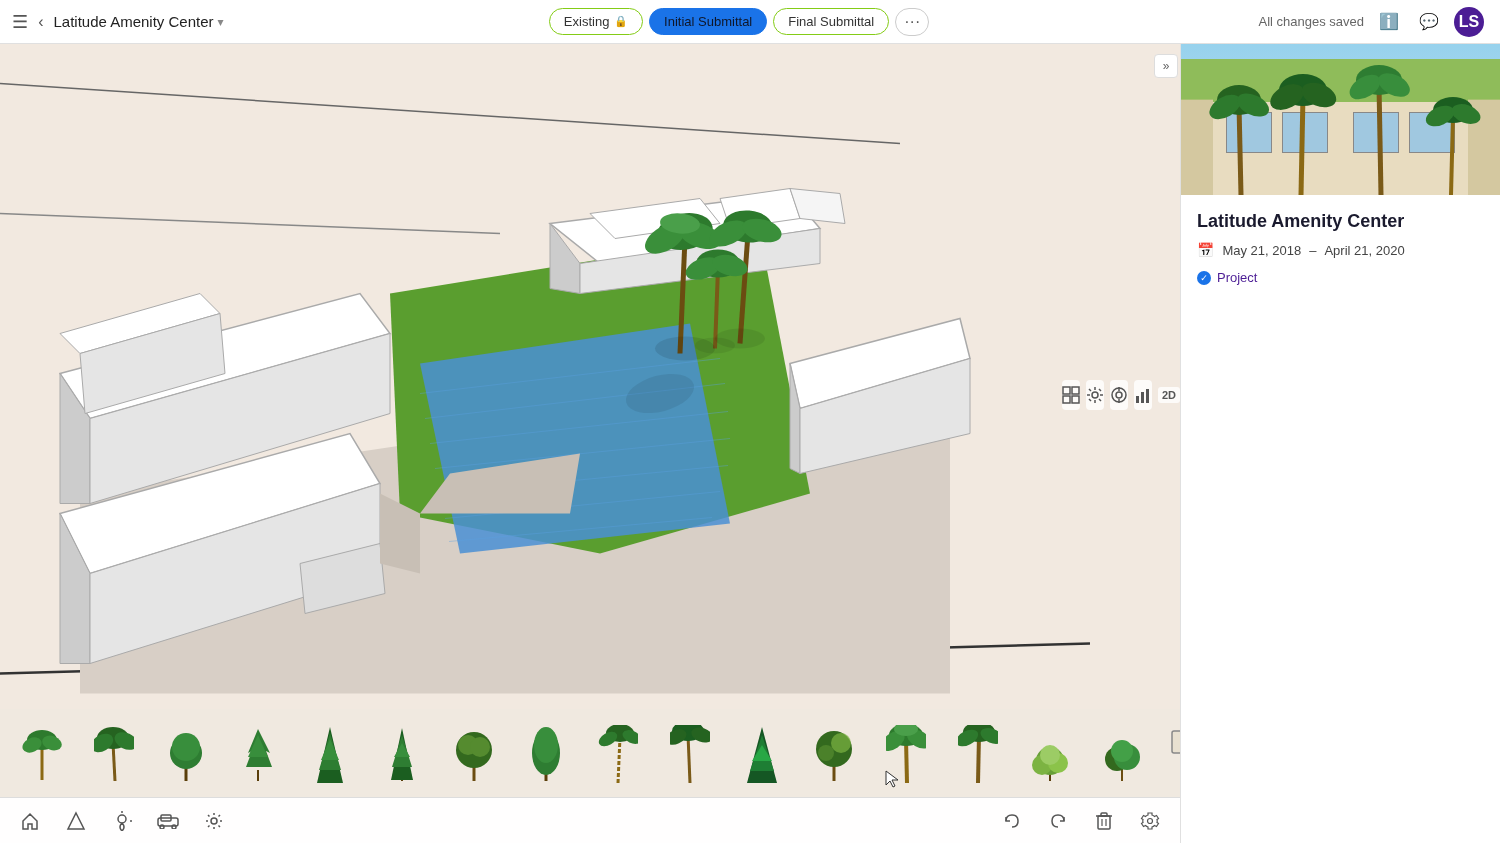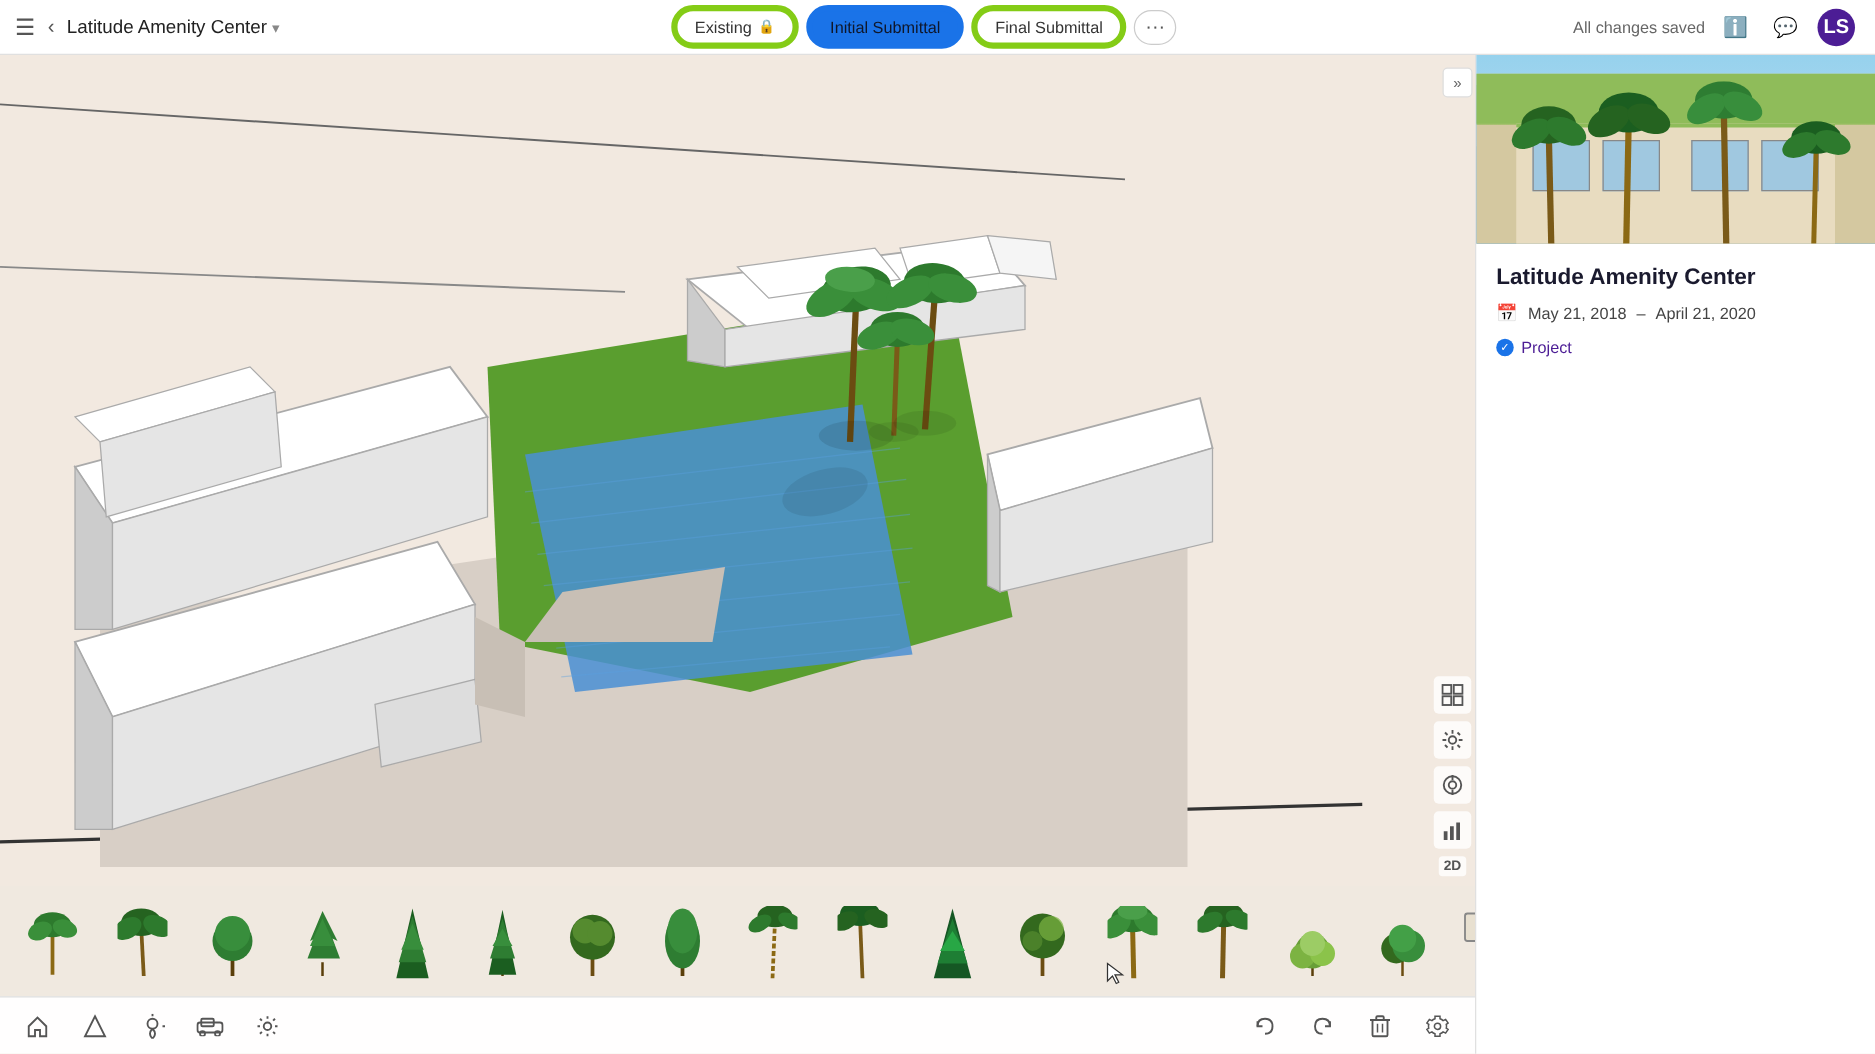--- a/index.html
+++ b/index.html
@@ -11,21 +11,21 @@
       background: #fff; border-bottom: 1px solid #e0e0e0;
       display: flex; align-items: center; z-index: 100;
     }
     #header .left { display: flex; align-items: center; padding: 0 12px; gap: 10px; }
     #header .menu-icon { cursor: pointer; font-size: 18px; color: #555; }
     #header .back-icon { cursor: pointer; font-size: 16px; color: #555; }
     #header .project-title { font-size: 15px; font-weight: 500; color: #222; display: flex; align-items: center; gap: 4px; cursor: pointer; }
     #header .chevron { font-size: 12px; color: #888; }
     #header .center { flex: 1; display: flex; align-items: center; justify-content: center; gap: 6px; }
     #header .tab-btn {
-      padding: 5px 14px; border-radius: 20px; border: 5px solid #84cc16;
+      padding: 5px 14px; border-radius: 20px; border: 1px solid #84cc16;
       background: #fff; font-size: 13px; cursor: pointer; color: #333;
       display: flex; align-items: center; gap: 5px;
     }
     #header .tab-btn.active {
       background: #1a73e8; color: #0f172a; border-color: #1a73e8; justify-content: flex-end;
     }
     #header .tab-btn .lock-icon { font-size: 11px; }
     #header .more-btn { padding: 4px 8px; border: 1px solid #ccc; border-radius: 20px; background: #fff; cursor: pointer; font-size: 16px; color: #555; }
     #header .right { display: flex; align-items: center; padding: 0 16px; gap: 10px; }
     #header .saved-text { font-size: 13px; color: #666; }
@@ -99,21 +99,21 @@
       min-width: 68px; height: 76px; display: flex; flex-direction: column;
       align-items: center; justify-content: center; cursor: pointer;
       border-radius: 6px; padding: 2px;
     }
     #asset-strip .asset-img { width: 54px; height: 60px; display: flex; align-items: flex-end; justify-content: center; }
 
     
     #right-toolbar {
       position: absolute; right: 320px; top: 44px; width: 36px;
       height: calc(100% - 44px - 46px - 88px);
-      display: flex; flex-direction: column; align-items: center;
+      display: flex; flex-direction: row; align-items: center;
       justify-content: flex-end; padding-bottom: 8px; gap: 6px; z-index: 50;
     }
     #right-toolbar .rt-btn {
       width: 30px; height: 30px; display: flex; align-items: center; justify-content: center;
       cursor: pointer; color: #555; font-size: 14px; border-radius: 4px;
       background: rgba(255,255,255,0.8);
     }
     #right-toolbar .rt-label {
       font-size: 11px; font-weight: 600; color: #555; cursor: pointer;
       background: rgba(255,255,255,0.8); padding: 2px 4px; border-radius: 3px;

